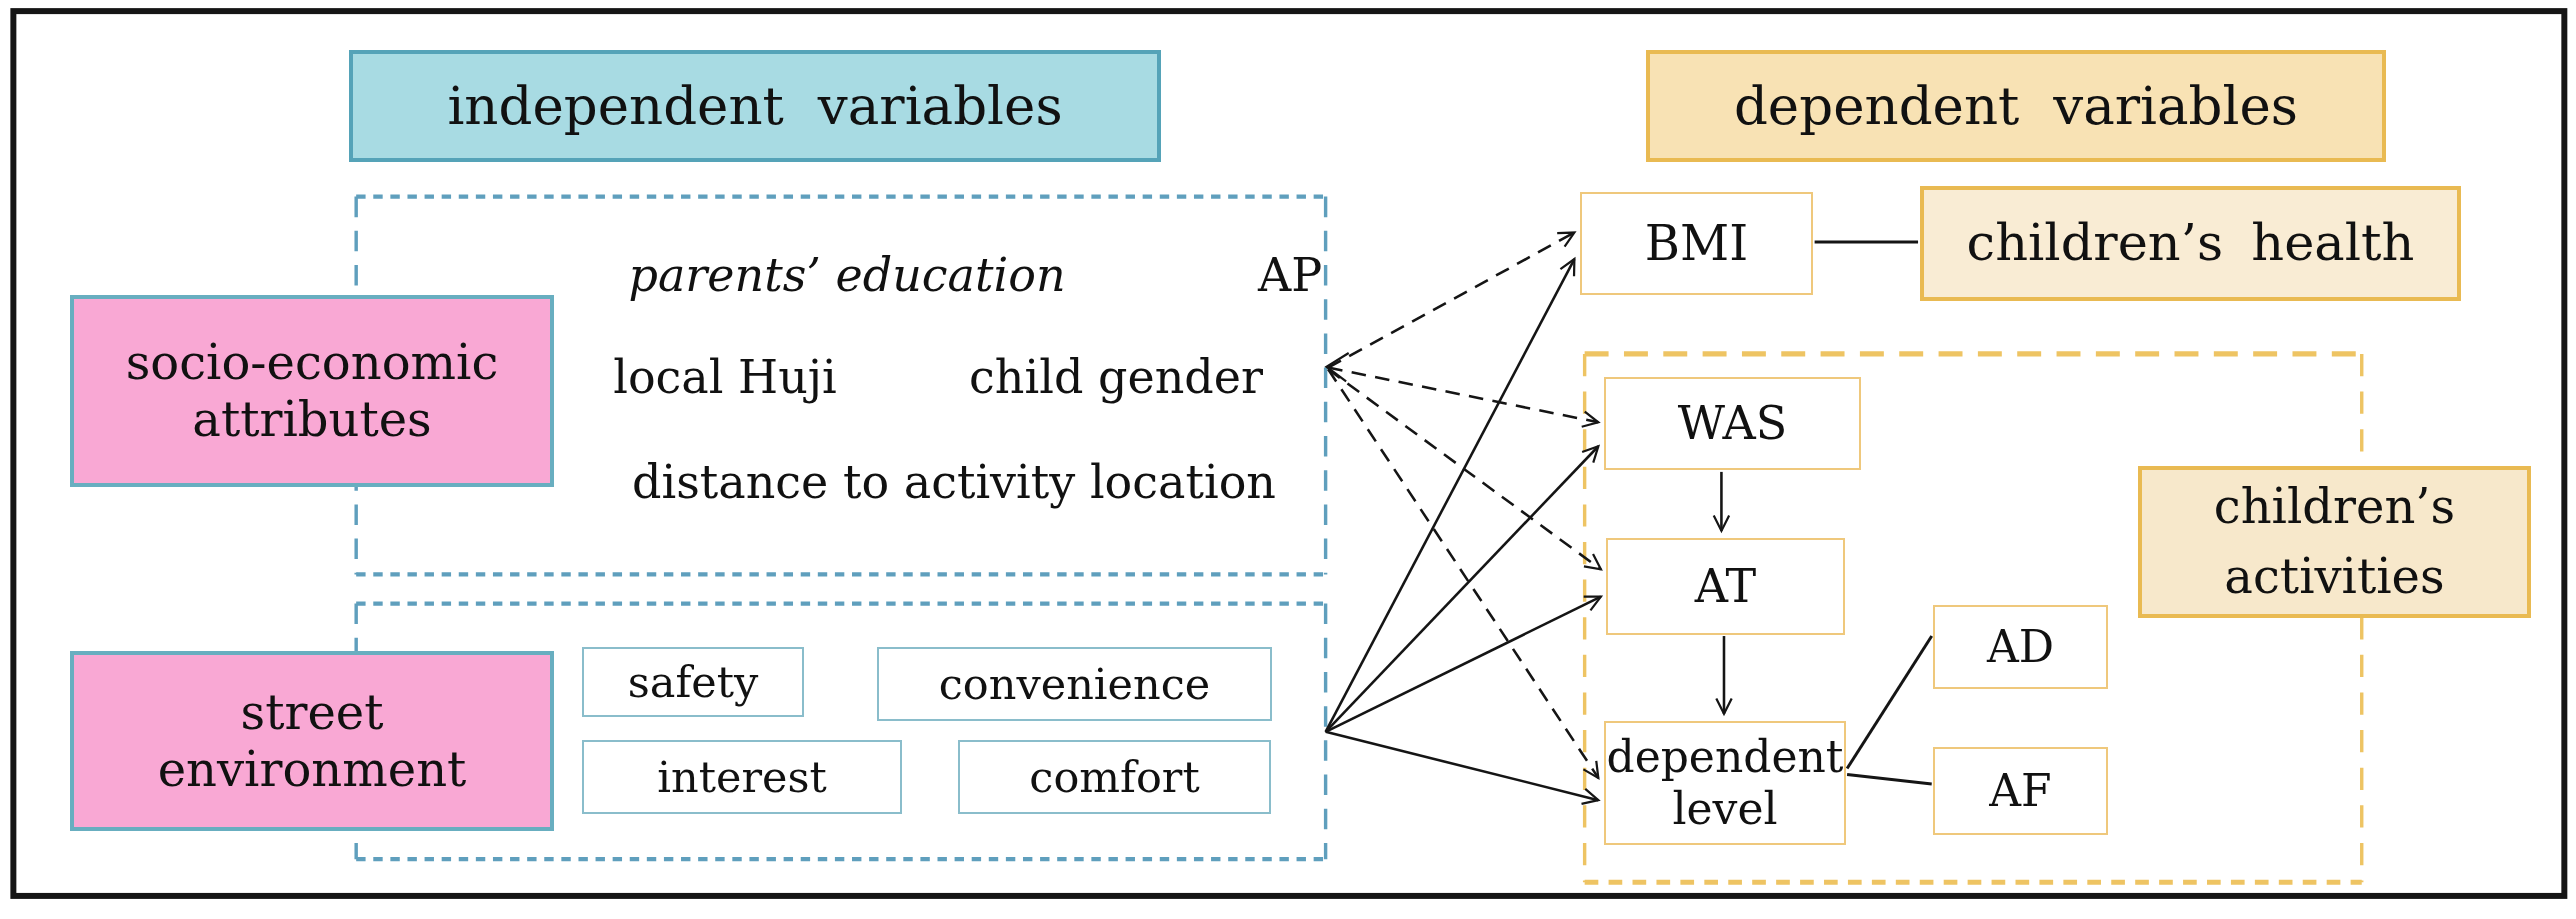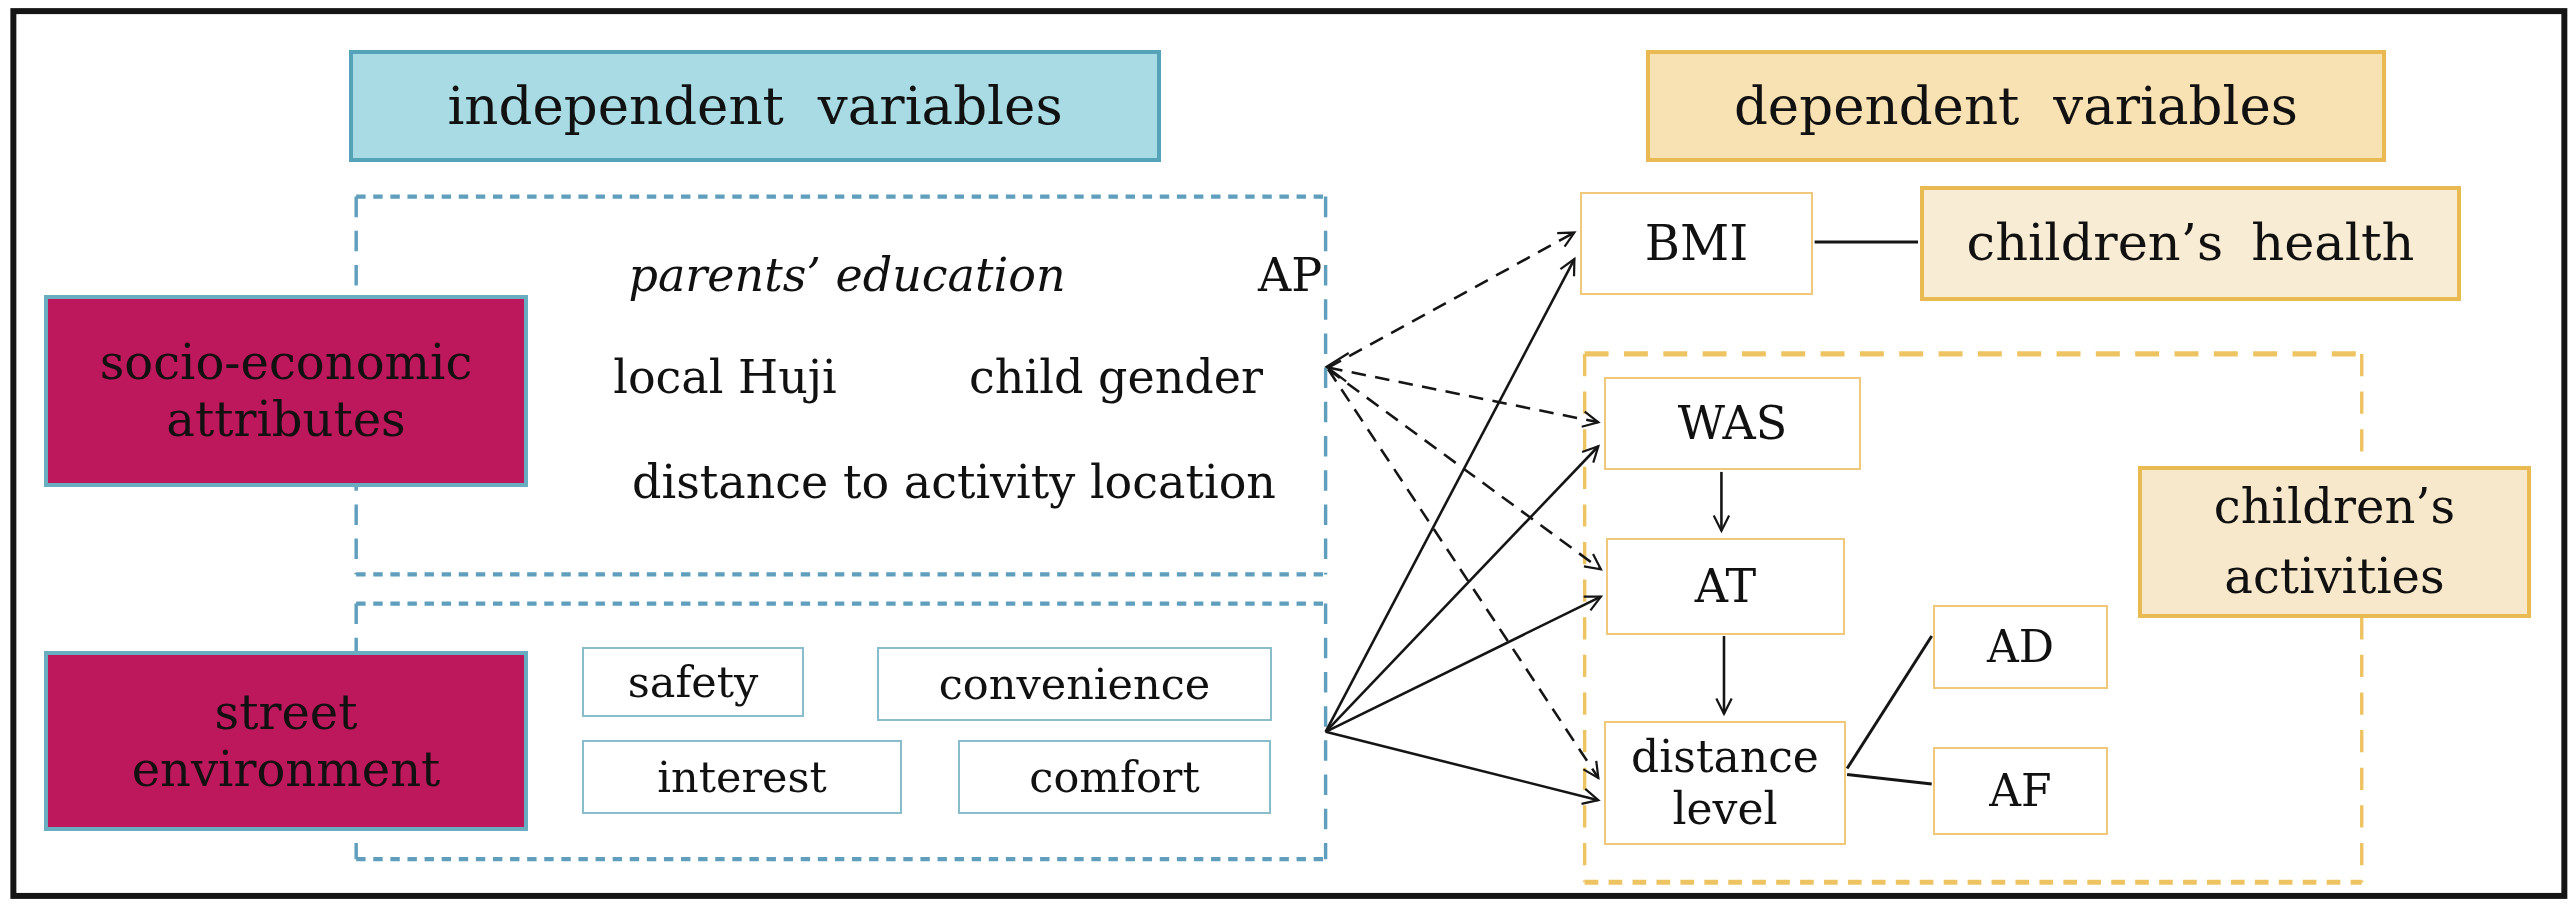--- a/index.html
+++ b/index.html
@@ -22,22 +22,23 @@
   }
   .hdr{
     background:#a8dbe3;border:4.3px solid #55a3b8;
     font-size:53px;word-spacing:17px;
   }
   .hdr-dep{
     background:#f8e2b4;border:4.3px solid #e9ba52;
     font-size:53px;word-spacing:17px;
   }
   .teal-group{
-    background:#be185d;border:4.3px solid #68aec0;
+    background:#f9a8d4;border:4.3px solid #68aec0;
     font-size:48px;
+    margin-left:26px;
   }
   .factor{
     background:#ffffff;border:2.6px solid #8abdcb;
     font-size:43px;
   }
   .rbox{
     background:#ffffff;border:2.6px solid #efc87c;
     font-size:46px;
   }
   .cream{
@@ -161,21 +162,21 @@
 
   <div class="box rbox" style="left:1604px;top:377px;width:257px;height:93px;">
     <span>WAS</span>
   </div>
 
   <div class="box rbox" style="left:1606px;top:538px;width:239px;height:97px;">
     <span>AT</span>
   </div>
 
   <div class="box rbox" style="left:1604px;top:721px;width:242px;height:124px;font-size:44px;">
-    <span>distance</span>
+    <span>dependent</span>
     <span>level</span>
   </div>
 
   <div class="box rbox" style="left:1933px;top:605px;width:175px;height:84px;font-size:44px;">
     <span>AD</span>
   </div>
 
   <div class="box rbox" style="left:1933px;top:747px;width:175px;height:88px;font-size:44px;">
     <span>AF</span>
   </div>

